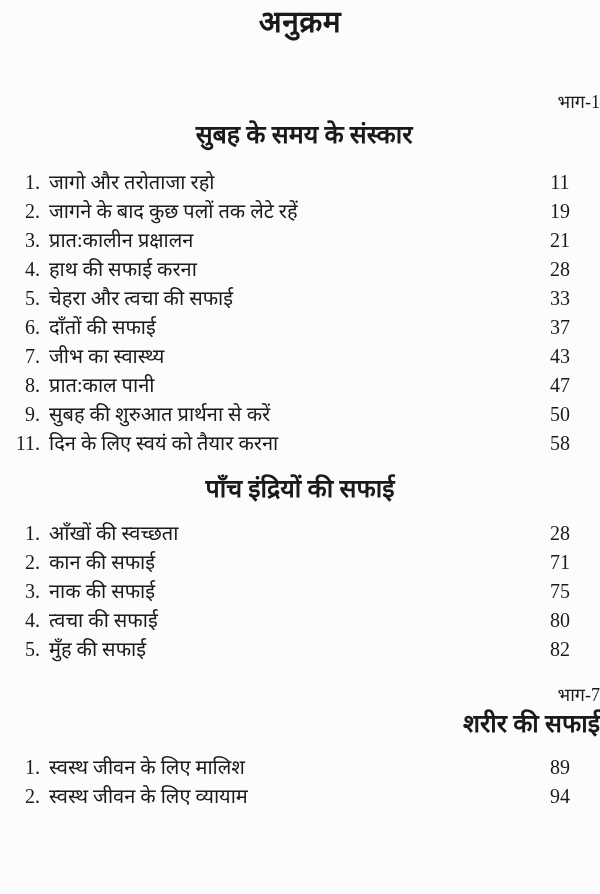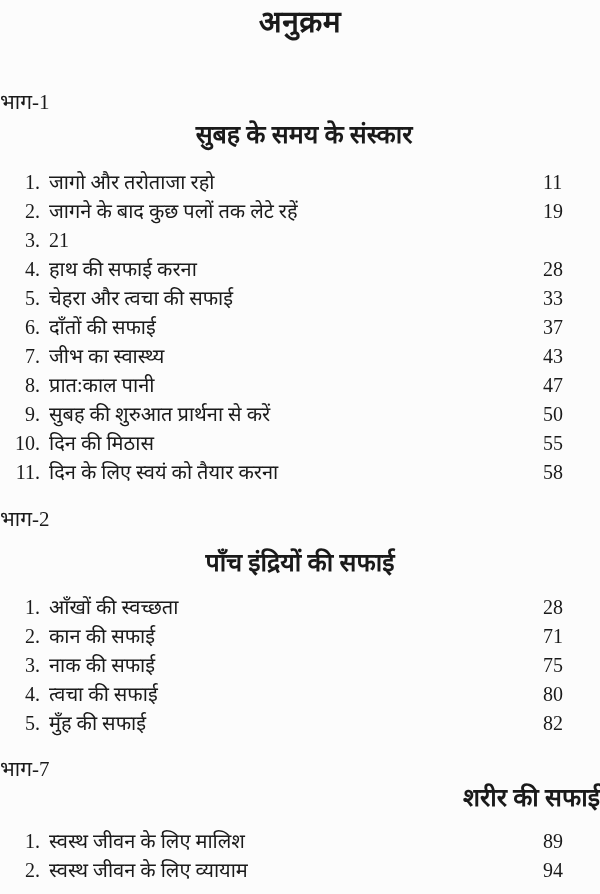--- a/index.html
+++ b/index.html
@@ -24,22 +24,22 @@
   .title{
     margin:0;
     padding-top:5px;
     text-align:center;
     font-size:30px;
     line-height:34px;
     font-weight:700;
     letter-spacing:0.5px;
   }
   .part-label{
-    text-align:left;
-    font-size:21px;
+    text-align:right;
+    font-size:18px;
     line-height:26px;
     font-weight:400;
   }
   .section-heading{
     margin:0;
     text-align:center;
     font-size:25px;
     line-height:30px;
     font-weight:700;
   }
@@ -67,21 +67,21 @@
     width:30px;min-width:30px;
     text-align:right;
     margin-right:9px;
   }
   .entry-title{
     flex:1;
     overflow:hidden;
   }
   .page-num{
     min-width:34px;
-    text-align:left;
+    text-align:center;
   }
 </style>
 </head>
 <body>
 
 <div class="page">
   <h1 class="title">अनुक्रम</h1>
   <div id="sections">
       <section class="section">
         <div class="part-label">भाग-1</div>
@@ -92,20 +92,21 @@
             <span class="entry-title">जागो और तरोताजा रहो</span>
             <span class="page-num">11</span>
           </div>
           <div class="toc-row">
             <span class="num">2.</span>
             <span class="entry-title">जागने के बाद कुछ पलों तक लेटे रहें</span>
             <span class="page-num">19</span>
           </div>
           <div class="toc-row">
             <span class="num">3.</span>
+            <span class="entry-title">प्रात:कालीन प्रक्षालन</span>
             <span class="page-num">21</span>
           </div>
           <div class="toc-row">
             <span class="num">4.</span>
             <span class="entry-title">हाथ की सफाई करना</span>
             <span class="page-num">28</span>
           </div>
           <div class="toc-row">
             <span class="num">5.</span>
             <span class="entry-title">चेहरा और त्वचा की सफाई</span>
@@ -125,33 +126,27 @@
             <span class="num">8.</span>
             <span class="entry-title">प्रात:काल पानी</span>
             <span class="page-num">47</span>
           </div>
           <div class="toc-row">
             <span class="num">9.</span>
             <span class="entry-title">सुबह की शुरुआत प्रार्थना से करें</span>
             <span class="page-num">50</span>
           </div>
           <div class="toc-row">
-            <span class="num">10.</span>
-            <span class="entry-title">दिन की मिठास</span>
-            <span class="page-num">55</span>
-          </div>
-          <div class="toc-row">
             <span class="num">11.</span>
             <span class="entry-title">दिन के लिए स्वयं को तैयार करना</span>
             <span class="page-num">58</span>
           </div>
         </div>
       </section>
       <section class="section">
-        <div class="part-label">भाग-2</div>
         <h2 class="section-heading">पाँच इंद्रियों की सफाई</h2>
         <div class="toc-list">
           <div class="toc-row">
             <span class="num">1.</span>
             <span class="entry-title">आँखों की स्वच्छता</span>
             <span class="page-num">28</span>
           </div>
           <div class="toc-row">
             <span class="num">2.</span>
             <span class="entry-title">कान की सफाई</span>

